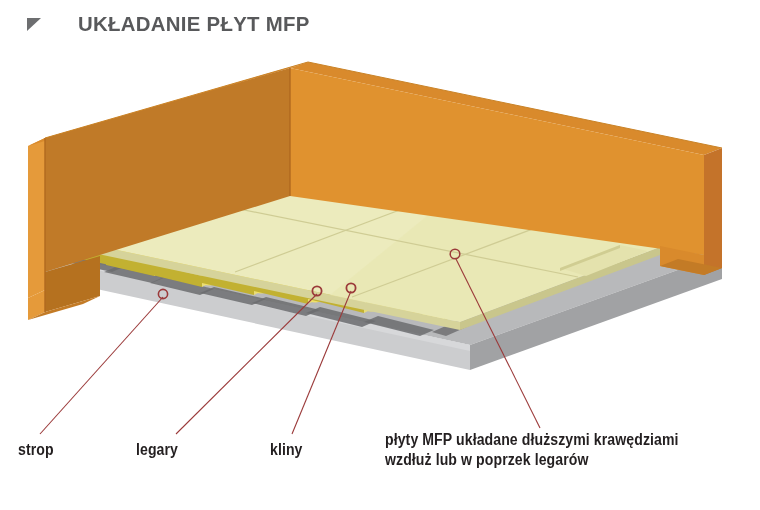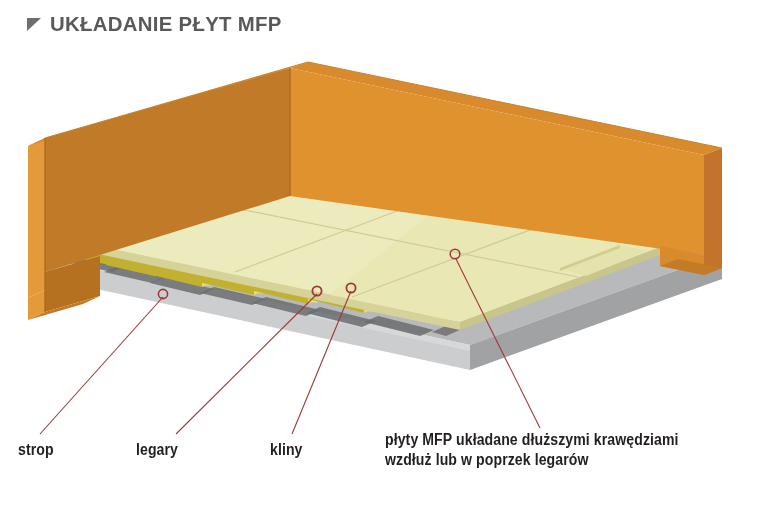--- a/index.html
+++ b/index.html
@@ -25,20 +25,21 @@
 
   
   .header {
     position: absolute;
     left: 0;
     top: 6px;
     width: 602px;
     height: 36px;
     display: flex;
     align-items: center;
+    gap: 28px;
   }
   .bullet-tri {
     margin-left: 27px;
     width: 0; height: 0;
     border-left: 14px solid #6d6e70;
     border-bottom: 13px solid transparent;
     display: block;
   }
   .header-title {
     margin-left: 9px;

